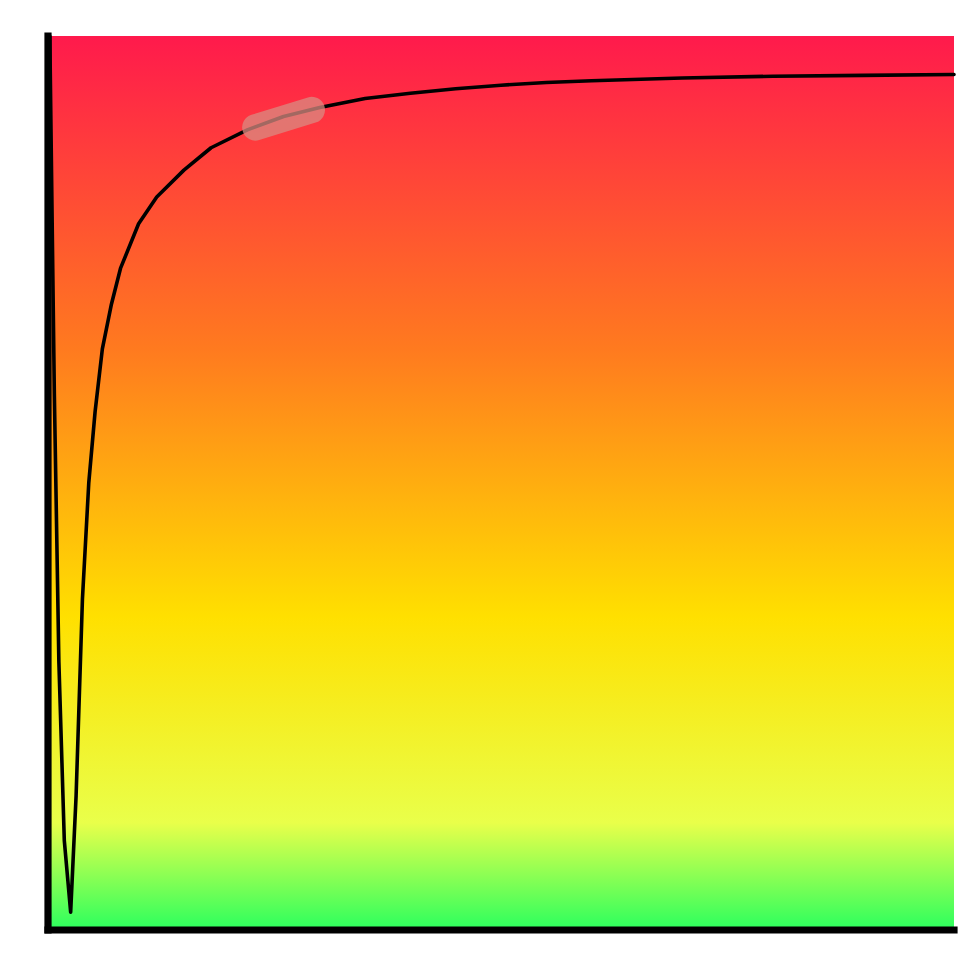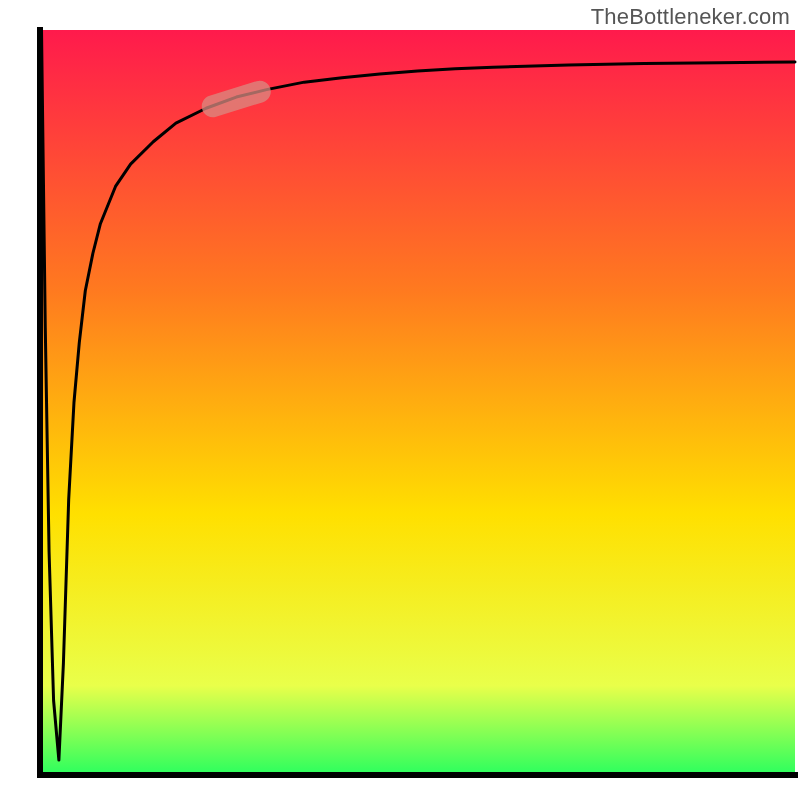--- a/index.html
+++ b/index.html
@@ -50,14 +50,13 @@
   <rect id="plot-bg" fill="url(#bg-grad)" x="40" y="30" width="755" height="745"></rect>
 
   <line id="axis-y" stroke-linecap="square" x1="40" y1="30" x2="40" y2="775" stroke="#000000" stroke-width="6"></line>
   <line id="axis-x" stroke-linecap="square" x1="40" y1="775" x2="795" y2="775" stroke="#000000" stroke-width="6"></line>
 
   <path id="curve" fill="none" stroke-linecap="round" stroke-linejoin="round" d="M41.51 30.00 L45.28 328.00 L49.06 551.50 L53.59 700.50 L58.88 760.10 L63.41 663.25 L68.69 499.35 L73.97 402.50 L79.26 342.90 L85.30 290.75 L92.85 253.50 L100.40 223.70 L115.50 186.45 L130.60 164.10 L153.25 141.75 L175.90 123.13 L206.10 108.23 L236.30 97.05 L266.50 89.60 L304.25 82.15 L342.00 77.68 L379.75 73.96 L417.50 70.98 L455.25 68.74 L493.00 67.25 L568.50 65.01 L644.00 63.52 L719.50 62.78 L795.00 62.03" stroke="#000000" stroke-width="3"></path>
 
   <rect id="highlight" rx="11" ry="11" x="200.6967935764423" y="87.91250000000002" width="71.20641284711544" height="22" fill="#d98b81" fill-opacity="0.75" transform="rotate(-17.14 236.30 98.91)"></rect>
 </svg>
 
-<div class="attribution">TheBottleneker.com</div>
 </div>
 
 </body></html>

